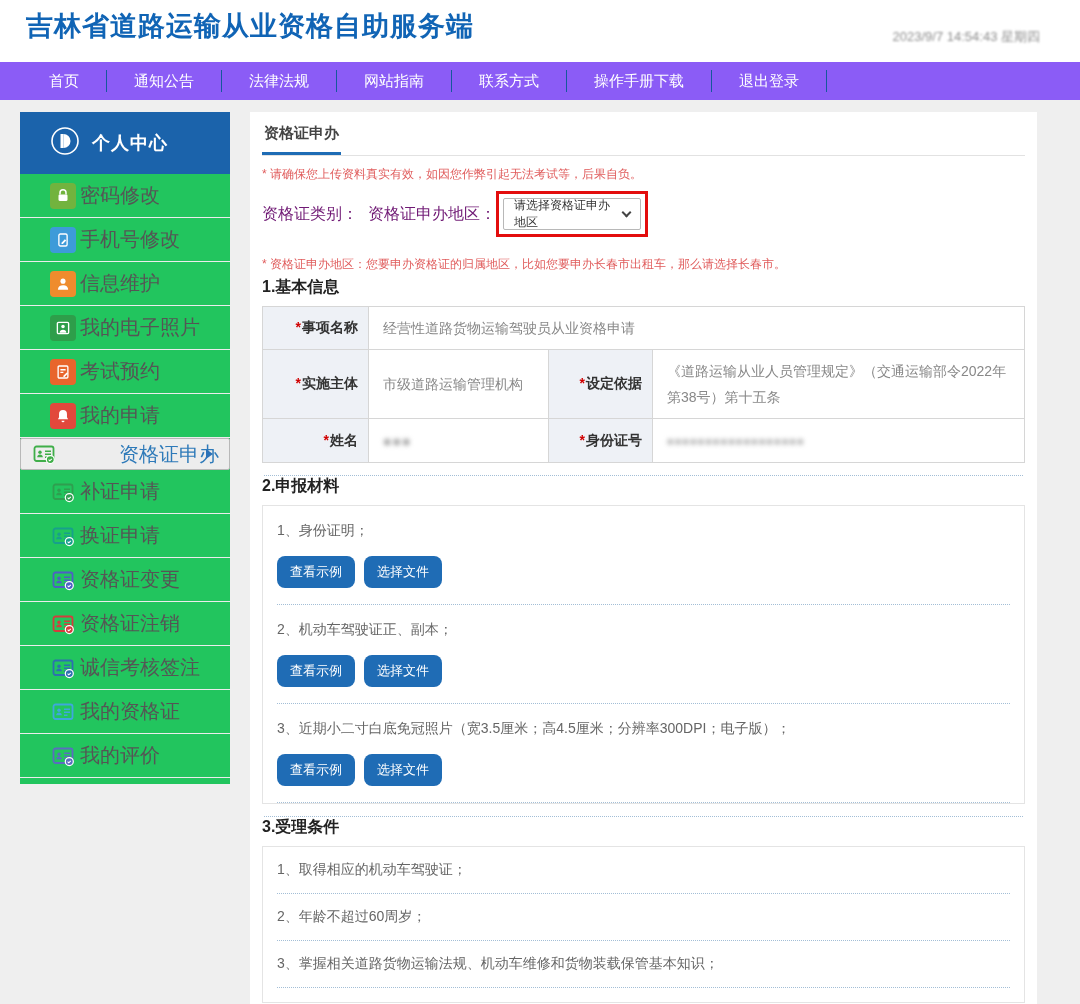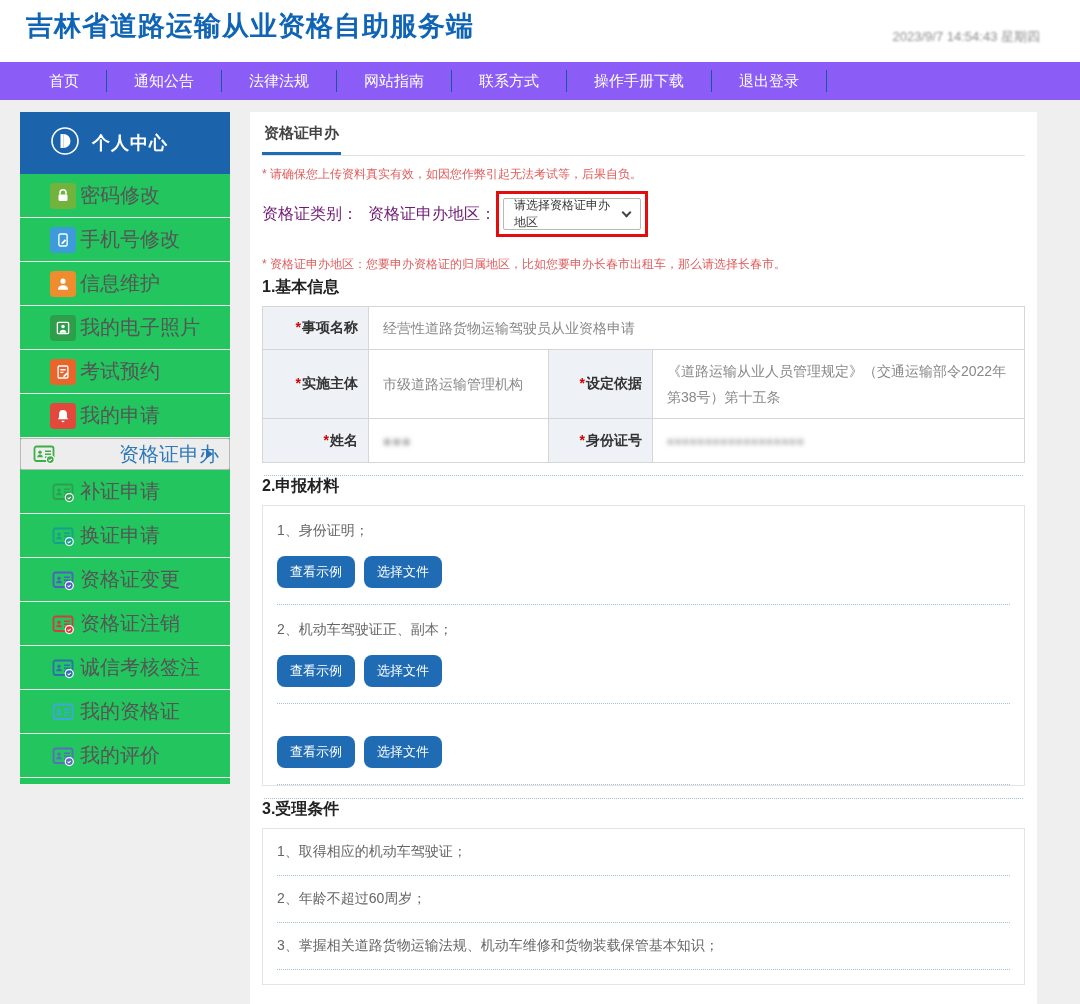--- a/index.html
+++ b/index.html
@@ -308,20 +308,21 @@
         </div>
         <div class="mat-item">
           <div class="mat-txt">2、机动车驾驶证正、副本；</div>
           <div class="mat-btns">
             <button class="btn-blue">查看示例</button>
             <button class="btn-blue">选择文件</button>
           </div>
           <div class="dotted"></div>
         </div>
         <div class="mat-item">
+          <div class="mat-txt">3、近期小二寸白底免冠照片（宽3.5厘米；高4.5厘米；分辨率300DPI；电子版）；</div>
           <div class="mat-btns">
             <button class="btn-blue">查看示例</button>
             <button class="btn-blue">选择文件</button>
           </div>
           <div class="dotted"></div>
         </div>
       </div>
 
     <div class="sep"></div>
 

